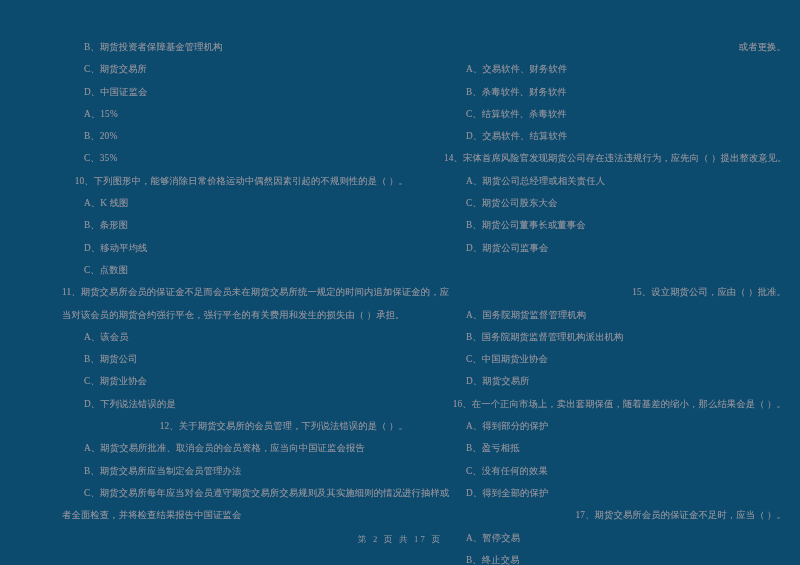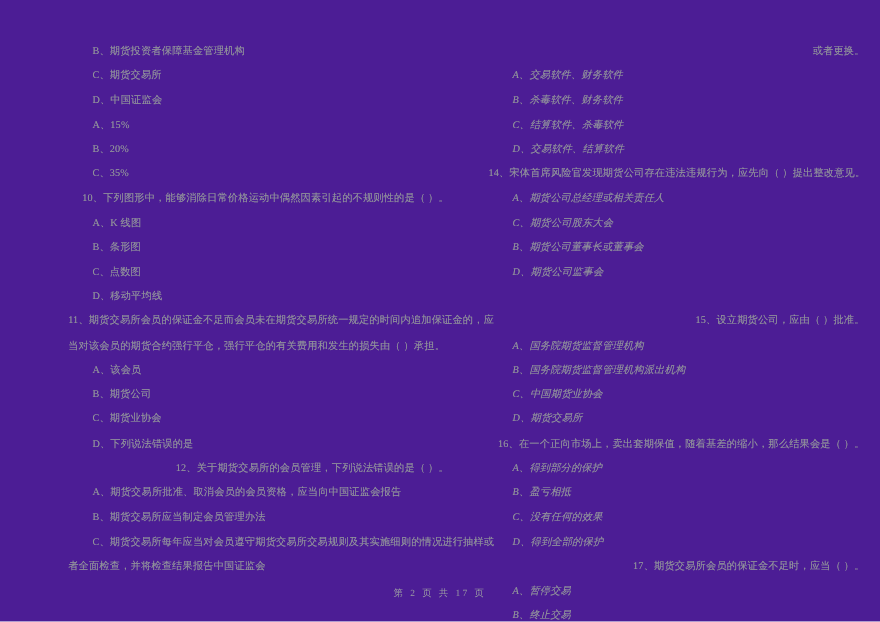--- a/index.html
+++ b/index.html
@@ -13,21 +13,21 @@
     height: 565px;
     overflow: hidden;
     font-family: "Liberation Serif", "DejaVu Serif", serif;
     color: #8f9096;
     position: relative;
   }
   
   .page {
     position: absolute;
     inset: 0;
-    background: #4c1d95;
+    background: #0c4a6e;
   }
   .columns {
     position: absolute;
     top: 36px;
     left: 0;
     right: 0;
     display: flex;
     flex-direction: row;
   }
   .column {
@@ -65,21 +65,21 @@
     right: 0;
     top: 534px;
     text-align: center;
     font-size: 8.6px;
     letter-spacing: 2.2px;
     color: #9a9ba3;
     white-space: nowrap;
   }
   
   .right .stem { padding-left: 4px; }
-  .right .opt  { padding-left: 26px; font-style: italic; }
+  .right .opt  { padding-left: 26px; }
 </style>
 </head>
 <body>
 
 <div class="page">
 
   <div class="columns">
 
     <div class="column left">
 
@@ -92,22 +92,22 @@
       <div class="q-block">
         <div class="line opt">A、15%</div>
         <div class="line opt">B、20%</div>
         <div class="line opt">C、35%</div>
       </div>
 
       <div class="q-block">
         <div class="line stem">10、下列图形中，能够消除日常价格运动中偶然因素引起的不规则性的是（      ）。</div>
         <div class="line opt">A、K 线图</div>
         <div class="line opt">B、条形图</div>
+        <div class="line opt">D、移动平均线</div>
         <div class="line opt">C、点数图</div>
-        <div class="line opt">D、移动平均线</div>
       </div>
 
       <div class="q-block">
         <div class="line stem">11、期货交易所会员的保证金不足而会员未在期货交易所统一规定的时间内追加保证金的，应</div>
         <div class="line cont">当对该会员的期货合约强行平仓，强行平仓的有关费用和发生的损失由（      ）承担。</div>
         <div class="line opt">A、该会员</div>
         <div class="line opt">B、期货公司</div>
         <div class="line opt">C、期货业协会</div>
         <div class="line opt">D、下列说法错误的是</div>
       </div>

